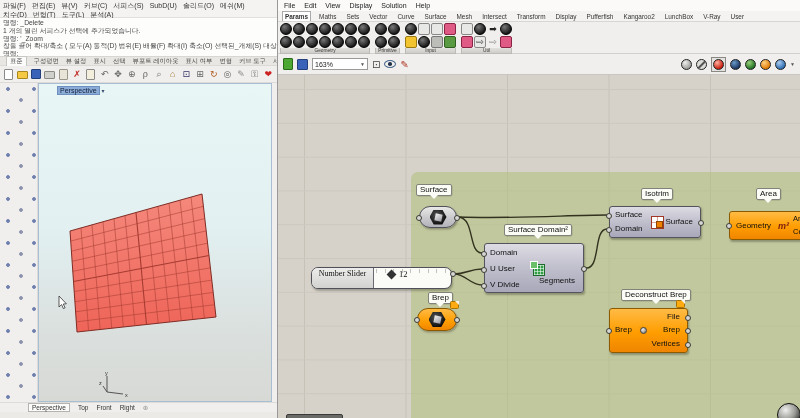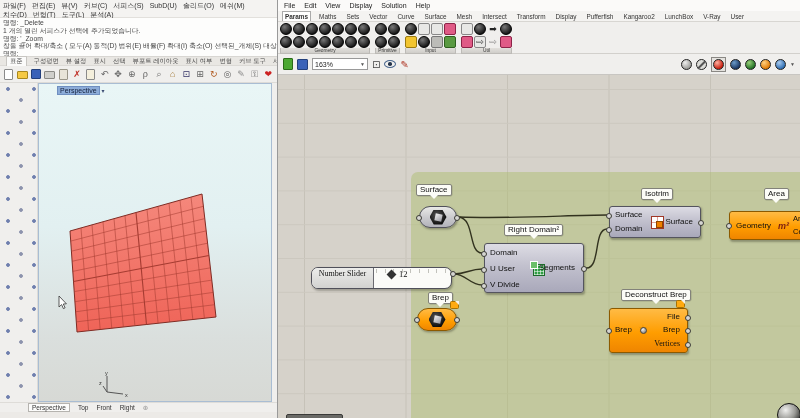--- a/index.html
+++ b/index.html
@@ -411,27 +411,27 @@
         <path d="M 308 193 C 323 194, 315 154, 329 154" fill="none" stroke="#32321f" stroke-width="1.4"></path>
       </svg>
 
       <div class="tag" style="left:138px;top:109px;">Surface</div>
       <div class="capsule" style="left:141px;top:131px;width:38px;height:22px;">
         <span class="hexicon"></span>
         <span class="knob" style="left:-4px;top:8px;"></span>
         <span class="knob" style="right:-4px;top:8px;"></span>
       </div>
 
-      <div class="tag" style="left:226px;top:149px;">Right Domain²</div>
+      <div class="tag" style="left:226px;top:149px;">Surface Domain²</div>
       <div class="node" style="left:206px;top:168px;width:100px;height:50px;">
         <span class="nrow" style="left:5px;top:4px;">Domain</span>
         <span class="nrow" style="left:5px;top:20px;">U User</span>
         <span class="nrow" style="left:5px;top:36px;">V Divide</span>
         <span class="divdom-icon" style="left:48px;top:20px;"></span>
-        <span class="nrow" style="right:8px;top:19px;">Segments</span>
+        <span class="nrow" style="right:8px;top:32px;">Segments</span>
         <span class="knob" style="left:-4px;top:7px;"></span>
         <span class="knob" style="left:-4px;top:23px;"></span>
         <span class="knob" style="left:-4px;top:39px;"></span>
         <span class="knob" style="right:-4px;top:22px;"></span>
       </div>
 
       <div class="slider">
         <span class="slabel">Number Slider</span>
         <span class="strack">
           <span class="grip"></span>
@@ -452,36 +452,36 @@
       <div class="node" style="left:331px;top:131px;width:92px;height:32px;">
         <span class="nrow" style="left:5px;top:3px;">Surface</span>
         <span class="nrow" style="left:5px;top:17px;">Domain</span>
         <span class="isotrim-icon" style="left:41px;top:9px;"></span>
         <span class="nrow" style="right:7px;top:10px;">Surface</span>
         <span class="knob" style="left:-4px;top:6px;"></span>
         <span class="knob" style="left:-4px;top:20px;"></span>
         <span class="knob" style="right:-4px;top:13px;"></span>
       </div>
 
-      <div class="tag" style="left:478px;top:113px;margin-left:8px;">Area</div>
+      <div class="tag" style="left:478px;top:113px;">Area</div>
       <div class="node orange" style="left:451px;top:136px;width:76px;height:29px;">
         <span class="nrow" style="left:6px;top:9px;">Geometry</span>
         <span class="m2" style="position:absolute;left:48px;top:9px;">m²</span>
         <span class="nrow" style="left:63px;top:2px;font-size:7.5px;">Ar</span>
         <span class="nrow" style="left:63px;top:15px;font-size:7.5px;">Ce</span>
         <span class="knob" style="left:-4px;top:11px;"></span>
       </div>
 
       <div class="tag" style="left:343px;top:214px;">Deconstruct Brep</div>
       <div class="node orange" style="left:331px;top:233px;width:79px;height:45px;">
         <span class="nrow" style="left:5px;top:16px;">Brep</span>
         <span class="burst" style="left:26px;top:14px;">✶<span class="ballg"></span></span>
         <span class="nrow" style="right:7px;top:3px;">File</span>
         <span class="nrow" style="right:7px;top:16px;">Brep</span>
-        <span class="nrow" style="right:7px;top:30px;font-family:Liberation Serif, serif;">Vertices</span>
+        <span class="nrow" style="right:7px;top:30px;">Vertices</span>
         <span class="knob" style="left:-4px;top:19px;"></span>
         <span class="knob" style="right:-4px;top:6px;"></span>
         <span class="knob" style="right:-4px;top:19px;"></span>
         <span class="knob" style="right:-4px;top:33px;"></span>
         <span class="badge" style="right:2px;top:-9px;"></span>
       </div>
 
       <div class="sliver"></div>
       <div class="big-ball"></div>
     </div>

